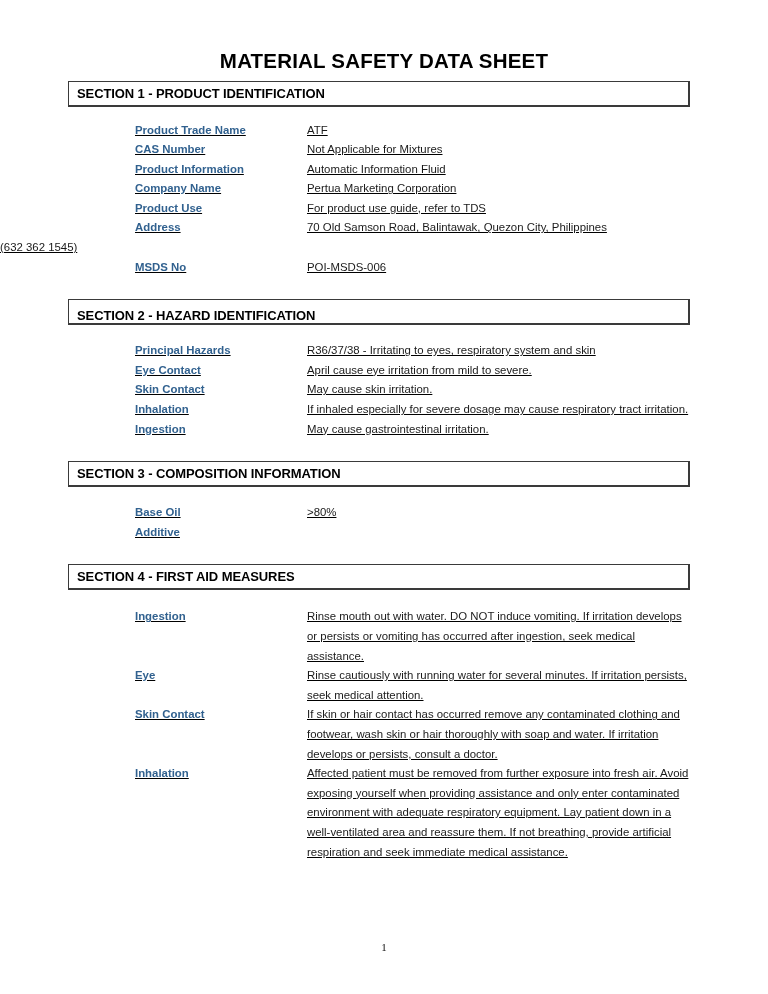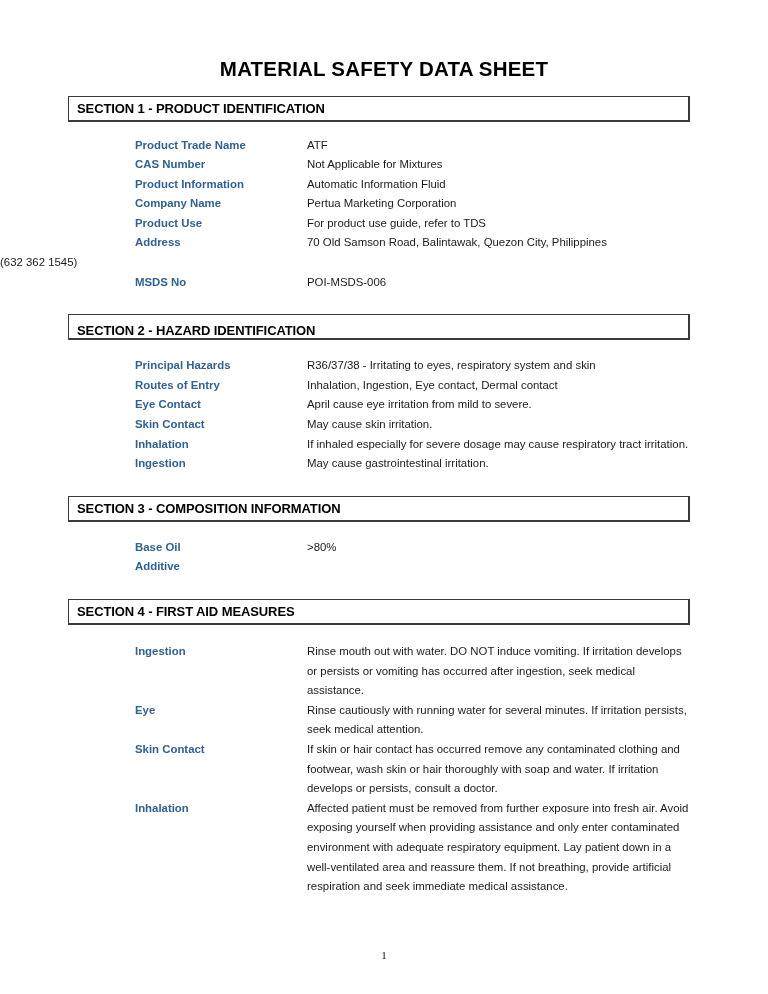--- a/index.html
+++ b/index.html
@@ -21,21 +21,21 @@
     box-sizing: border-box;
     padding: 0;
     position: relative;
   }
   .doc-title {
     text-align: center;
     font-family: "Liberation Sans", sans-serif;
     font-weight: bold;
     font-size: 20.5px;
     letter-spacing: 0.2px;
-    margin: 16px;
+    margin: 8px;
     padding-top: 42px;
     padding-bottom: 0;
     line-height: 1.05;
     color: #000;
   }
   .section-box {
     margin: 9px 78px 0 68px;
     border: 1px solid #3a3a3a;
     border-right-width: 2px;
     border-bottom-width: 2px;
@@ -55,20 +55,21 @@
     white-space: nowrap;
   }
   .rows {
     margin: 0;
     padding: 0 0 0 0;
   }
   .row {
     display: flex;
     align-items: flex-start;
     padding: 0;
+    text-decoration: underline;
   }
   .row .label {
     width: 172px;
     flex: 0 0 172px;
     margin-left: 135px;
     color: #31618f;
     font-family: "Liberation Sans", sans-serif;
     font-weight: bold;
     font-size: 11.4px;
     line-height: 19.6px;
@@ -144,24 +145,20 @@
 
   <div class="section-box" style="margin-top:22px;align-items:flex-end;">
     <span class="section-title">SECTION 2 - HAZARD IDENTIFICATION</span>
   </div>
   <div class="rows sec2-rows">
     <div class="row">
       <div class="label">Principal Hazards</div>
       <div class="value">R36/37/38 - Irritating to eyes, respiratory system and skin</div>
     </div>
     <div class="row">
-      <div class="label">Routes of Entry</div>
-      <div class="value">Inhalation, Ingestion, Eye contact, Dermal contact</div>
-    </div>
-    <div class="row">
       <div class="label">Eye Contact</div>
       <div class="value">April cause eye irritation from mild to severe.</div>
     </div>
     <div class="row">
       <div class="label">Skin Contact</div>
       <div class="value">May cause skin irritation.</div>
     </div>
     <div class="row">
       <div class="label">Inhalation</div>
       <div class="value">If inhaled especially for severe dosage may cause respiratory tract irritation.</div>

